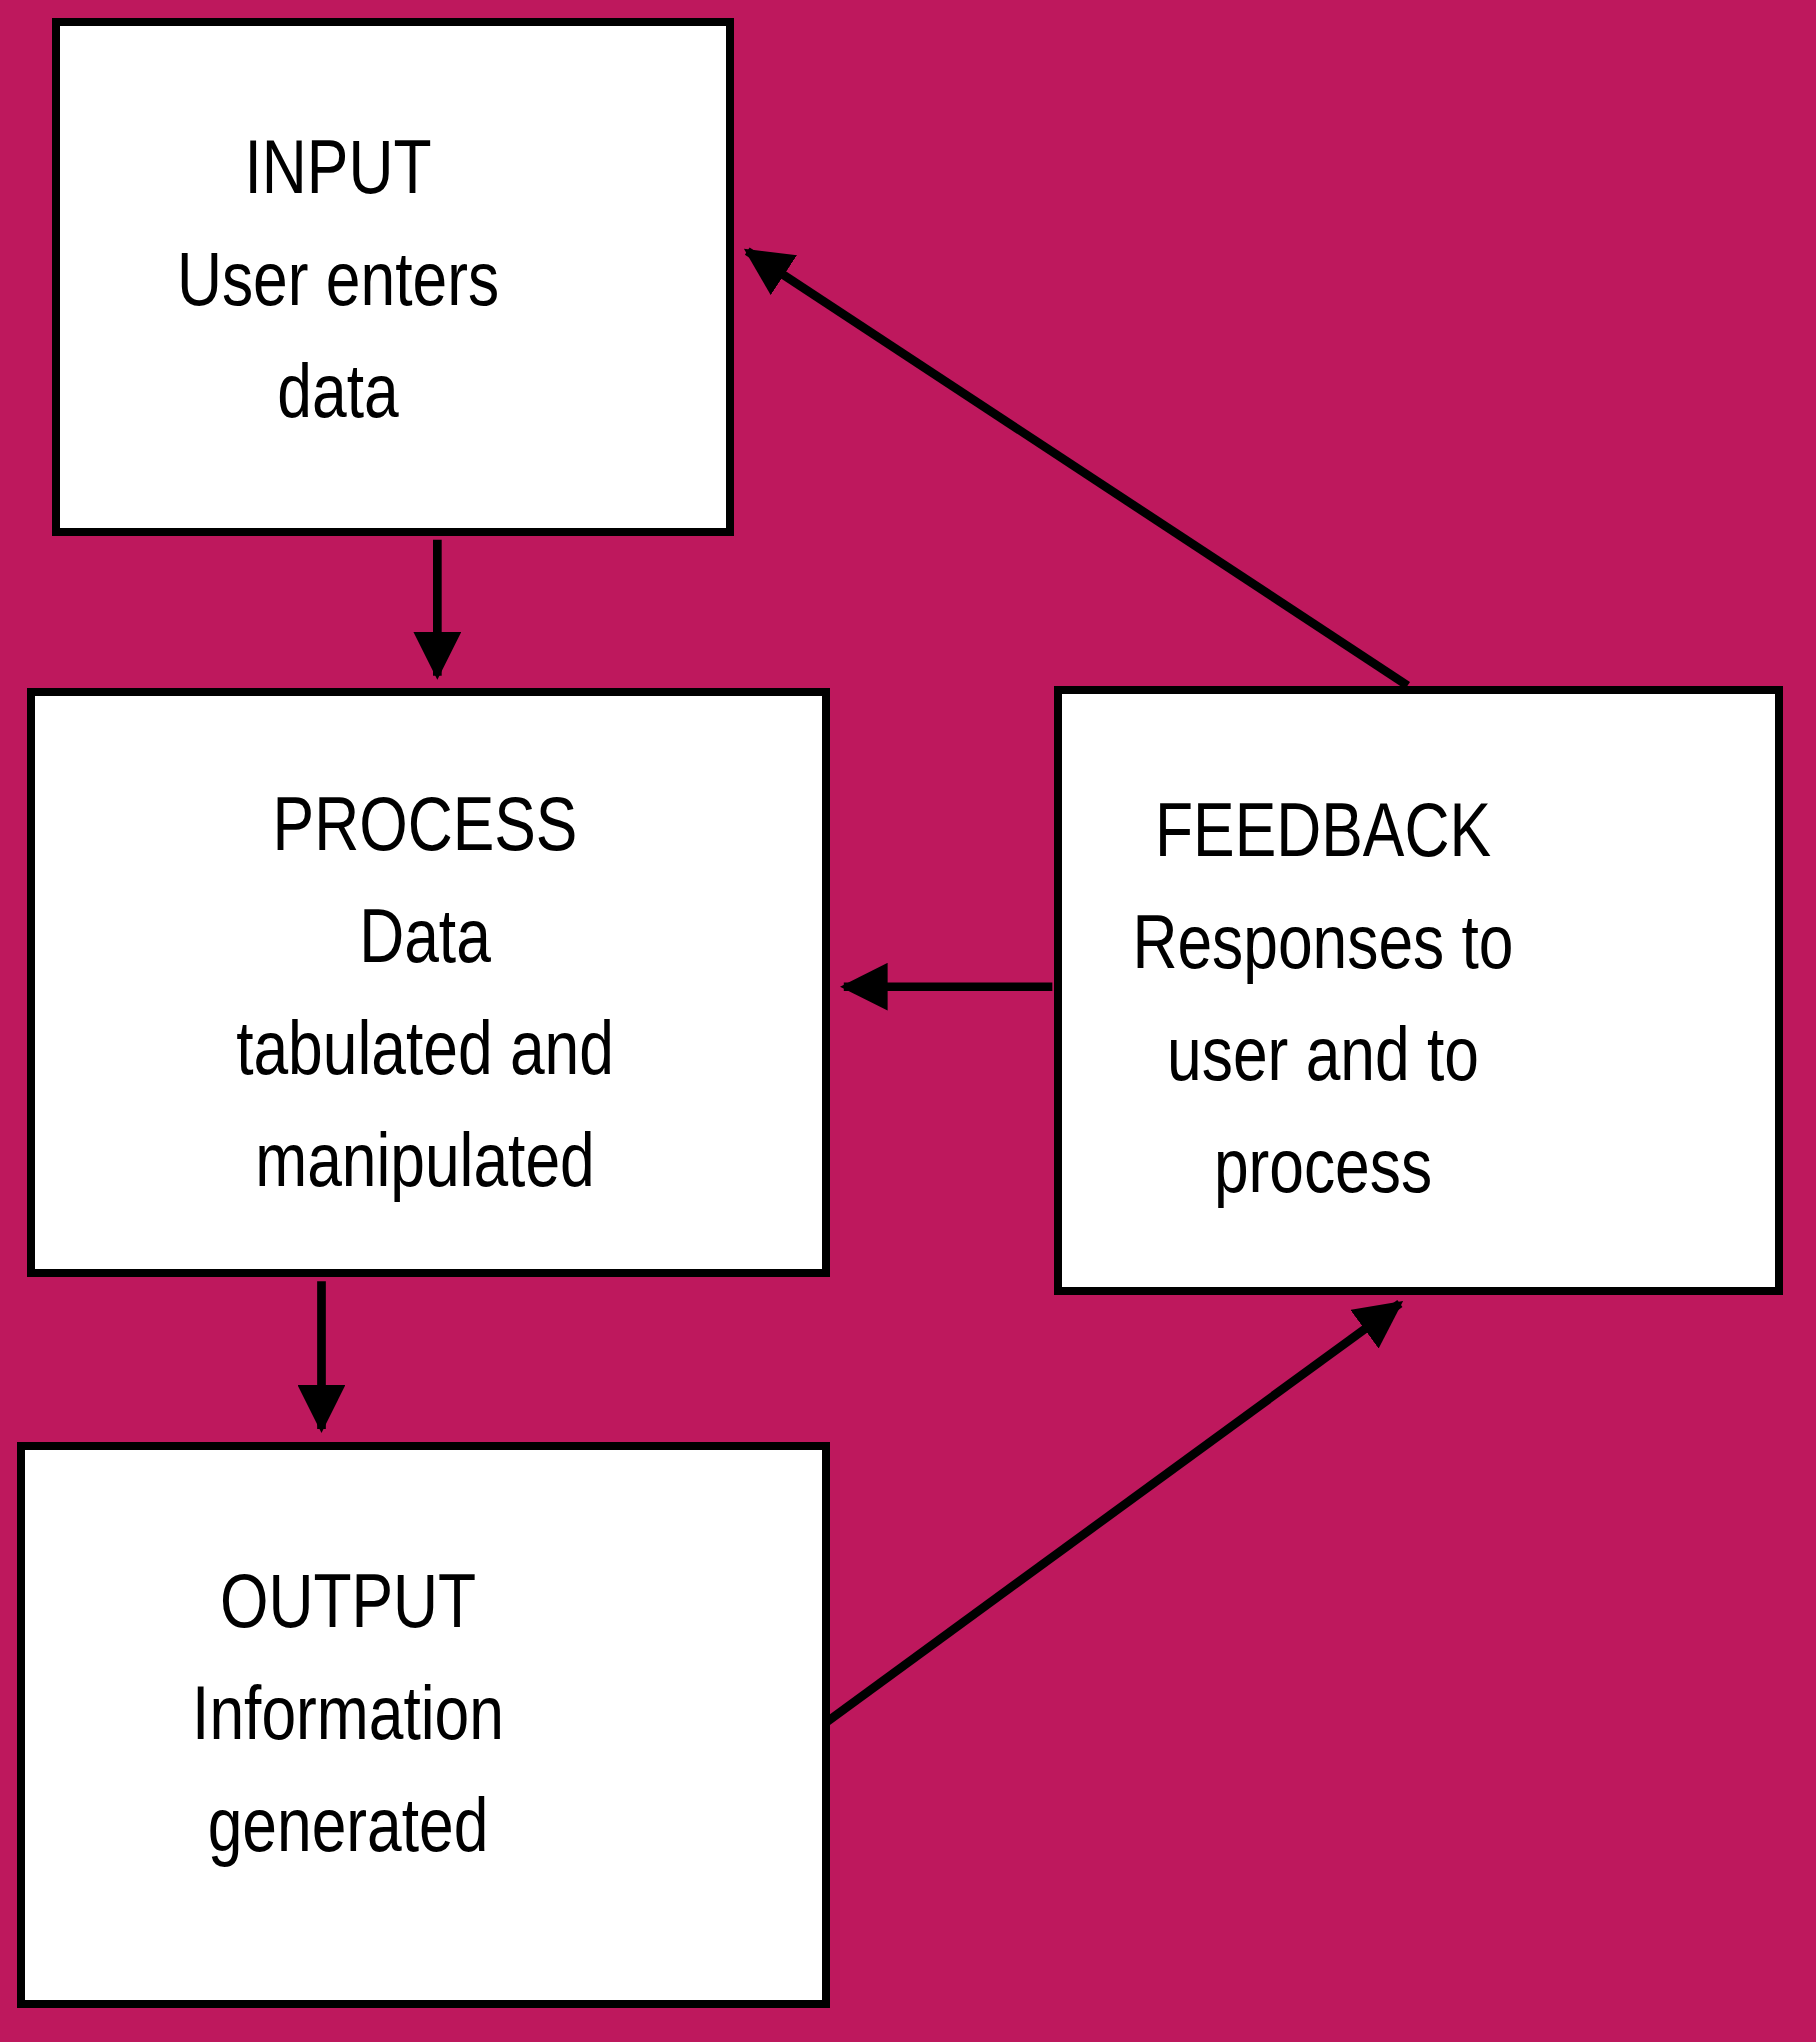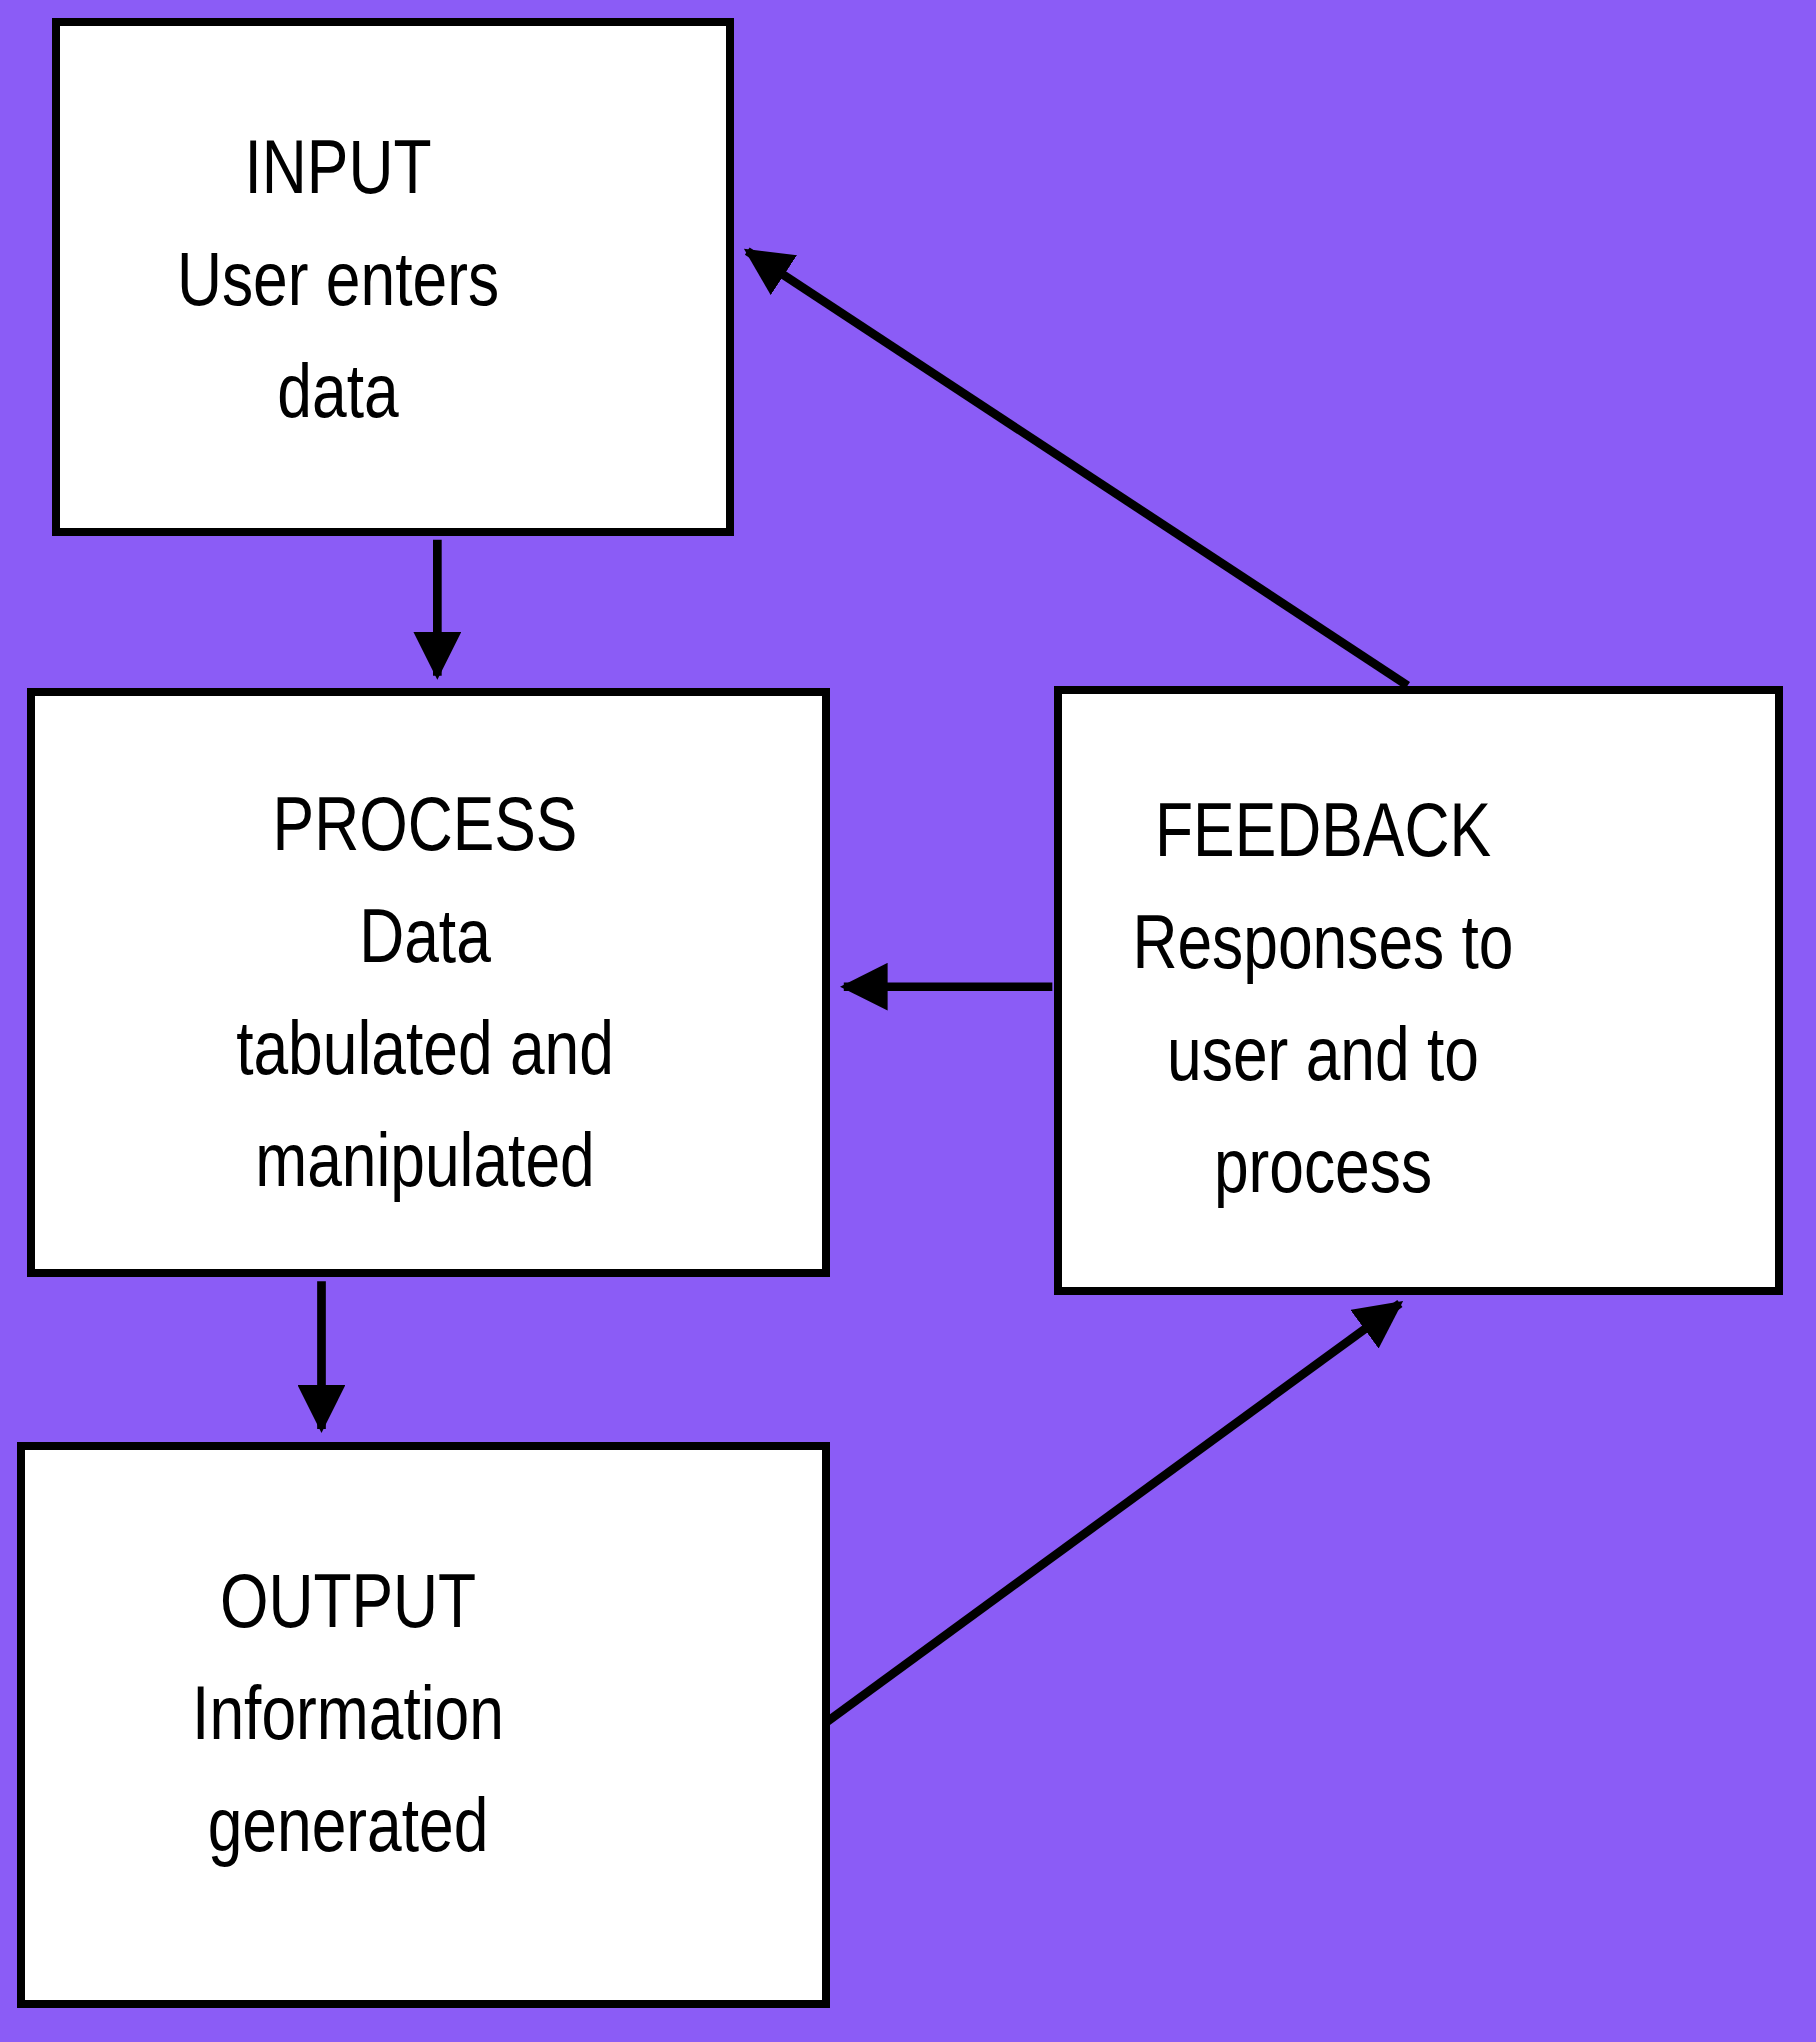--- a/index.html
+++ b/index.html
@@ -4,21 +4,21 @@
 <style>
   html, body {
     margin: 0;
     padding: 0;
     background: #ffffff;
   }
   #canvas {
     position: relative;
     width: 1816px;
     height: 2042px;
-    background: #8b5cf6;
+    background: #be185d;
     font-family: "Liberation Sans", sans-serif;
     overflow: hidden;
   }
   .box {
     position: absolute;
     border: 8.7px solid #000000;
     background: #ffffff;
     box-sizing: border-box;
   }
   .label {

